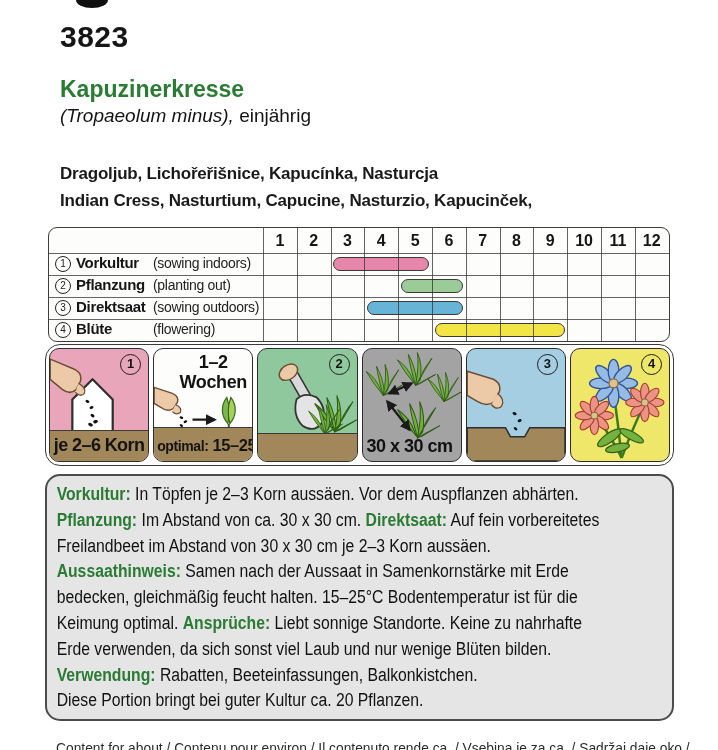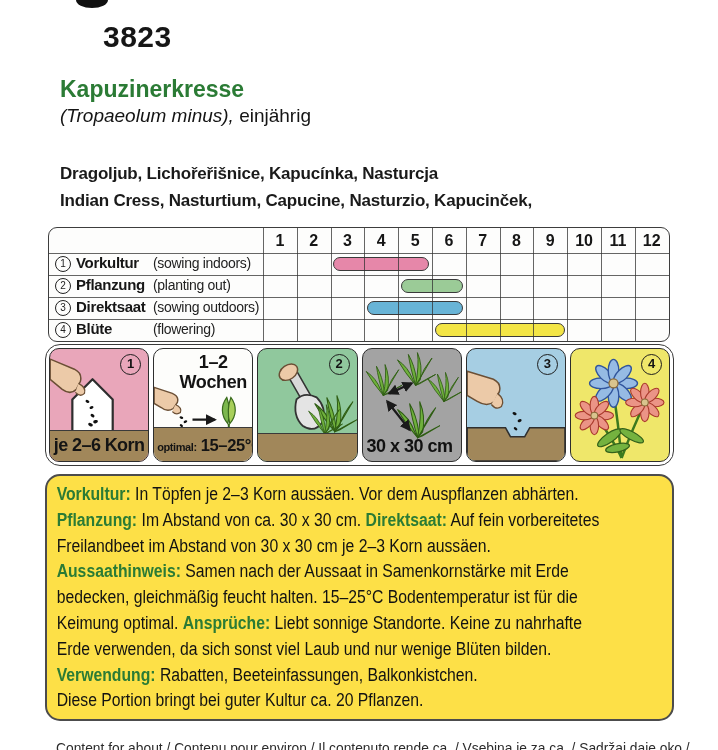--- a/index.html
+++ b/index.html
@@ -10,21 +10,21 @@
     font-family:"Liberation Sans","DejaVu Sans",sans-serif;
     color:#111;
   }
   
   .brand-mark{
     position:absolute;left:76px;top:-8px;width:32px;height:16px;
     background:#101010;border-radius:50%;
   }
   .packet-code{
     position:absolute;left:60px;top:20px;
-    font-size:30px;font-weight:700;letter-spacing:.5px;color:#161616;margin-left:43px;
+    font-size:30px;font-weight:700;letter-spacing:.5px;color:#161616;
   }
   .title-block{position:absolute;left:60px;top:76px;line-height:26px;}
   .variety,.species{font-size:23px;font-weight:700;color:#2b7b35;}
   .latin-line{font-size:19px;color:#141414;margin-top:1px;}
   .latin{font-style:italic;}
   .annual{white-space:pre;}
   .other-names{
     position:absolute;left:60px;top:160px;
     font-size:17px;font-weight:700;color:#1a1a1a;line-height:27px;
     letter-spacing:-.2px;
@@ -78,30 +78,30 @@
     font-size:18px;font-weight:700;color:#141414;letter-spacing:-.6px;z-index:3;
   }
   .cap-weeks{
     position:absolute;left:22px;right:2px;top:3px;text-align:center;
     font-size:18px;font-weight:700;line-height:20px;color:#141414;z-index:3;letter-spacing:-.4px;
   }
   .cap-optimal{
     position:absolute;left:3px;right:0;bottom:6px;z-index:3;white-space:nowrap;
     color:#141414;letter-spacing:-.4px;
   }
-  .cap-optimal .small{font-size:11px;font-weight:700;text-align:center;}
+  .cap-optimal .small{font-size:14px;font-weight:700;text-align:center;}
   .cap-optimal .big{font-size:16.5px;font-weight:700;}
   .cap-spacing{
     position:absolute;left:4px;bottom:4px;font-size:18px;font-weight:700;
     color:#111;letter-spacing:-.5px;z-index:3;
   }
   
   .instructions{
     position:absolute;left:45px;top:474px;width:629px;height:247px;
-    background:#fde047;border:2px solid #4c4c4c;border-radius:15px;
+    background:#e5e5e5;border:2px solid #4c4c4c;border-radius:15px;
     box-sizing:border-box;overflow:hidden;
   }
   .ins-scale{
     width:692px;transform:scaleX(.875);transform-origin:0 0;
     padding:8px 0 0 11px;
   }
   .ins-line{height:25.8px;white-space:pre;font-size:18px;color:#121212;}
   .ins-b{font-weight:700;color:#2b7b35;}
   
   .footer-cut{

